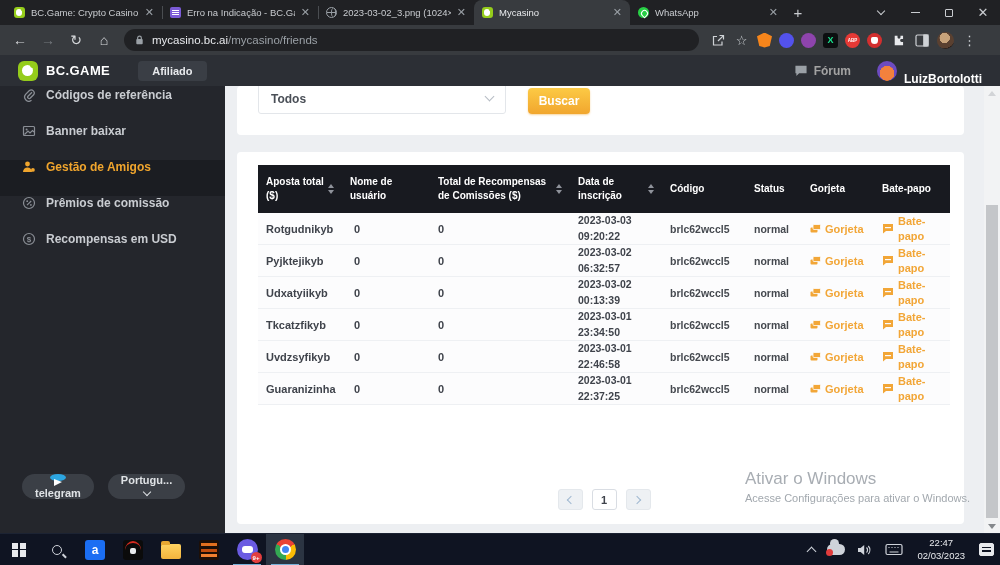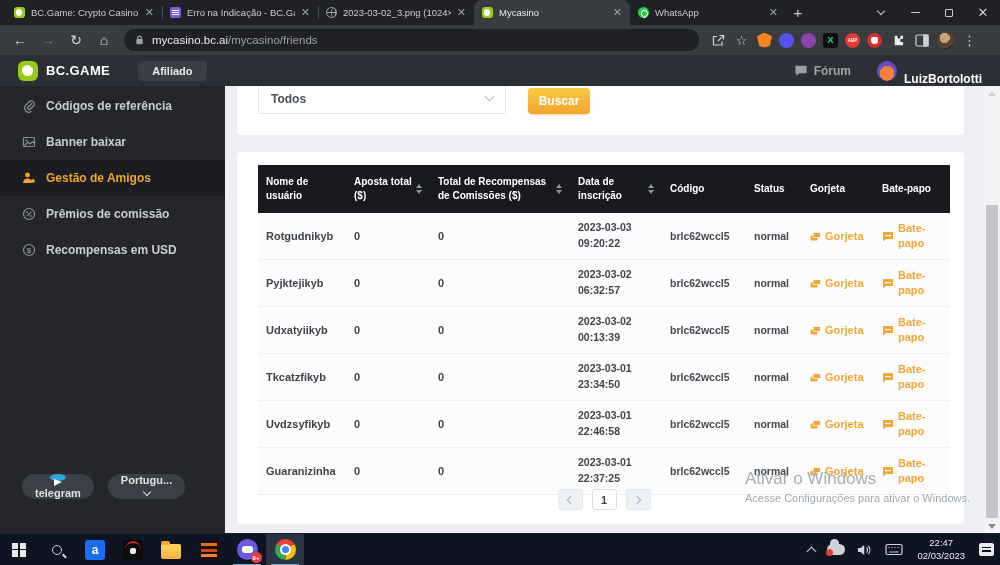--- a/index.html
+++ b/index.html
@@ -74,21 +74,21 @@
   .forum { display:flex; align-items:center; gap:6px; font-size:12px; font-weight:bold; color:#a3a3a3; }
   .user { display:flex; align-items:center; gap:7px; margin-left:26px; }
   .avatar-app { width:20px; height:20px; border-radius:50%;
     background:radial-gradient(circle at 50% 62%, #f2813d 0 46%, #6d4bc0 47%); }
   .username { font-size:12px; font-weight:bold; color:#fff;margin-top:17px; }
 
   
   .content { position:absolute; top:86px; left:0; width:1000px; height:447px; display:flex; }
 
   .sidebar { width:225px; background:#24262c; position:relative; flex:0 0 auto; padding-top:2px; }
-  .side-item { height:36px; display:flex; align-items:center; gap:10px; padding-left:22px;
+  .side-item { height:36px; display:flex; align-items:flex-start; gap:10px; padding-left:22px;
     color:#c9ccd1; font-size:12px; font-weight:600; }
   .side-item svg { color:#8a8e95; flex:0 0 auto; }
   .side-item.active { background:#1b1d22; color:#f0a52d; }
   .side-item.active svg { color:#f0a52d; }
   .side-bottom { position:absolute; top:388px; left:22px; display:flex; gap:14px; }
   .pill { height:25px; background:#3b3f46; border-radius:13px; display:flex; align-items:center;
     gap:6px; padding:0 13px; color:#dfe2e5; font-size:11px; font-weight:bold;flex-direction:column; }
   .tg-circle { width:16px; height:16px; border-radius:50%; background:#2ca5e0; position:relative; }
   .tg-circle::before { content:""; position:absolute; left:4px; top:5px; width:0; height:0;
     border-left:8px solid #fff; border-top:3px solid transparent; border-bottom:4px solid transparent; }
@@ -109,21 +109,21 @@
   .table { margin:13px 14px 0 21px; width:692px; }
   .thead { display:flex; align-items:center; background:#181a20; height:48px; }
   .th { padding:0 8px; color:#fff; font-size:10px; font-weight:bold; line-height:1.45;
     display:flex; align-items:center; }
   .th .lbl { flex:1; }
   .c1{width:88px}.c2{width:84px}.c3{width:140px}.c4{width:92px}.c5{width:84px}.c6{width:56px}.c7{width:72px}.c8{width:76px}
   .sort { display:flex; flex-direction:column; gap:2px; margin-left:4px; flex:0 0 auto; }
   .sort i { width:0; height:0; border-left:3.5px solid transparent; border-right:3.5px solid transparent; display:block; }
   .sort .up { border-bottom:4px solid #8f939b; }
   .sort .dn { border-top:4px solid #8f939b; }
-  .tr { display:flex; align-items:center; height:47px; background:#fcfcfd; border-bottom:1px solid #eef0f3; }
+  .tr { display:flex; align-items:center; height:32px; background:#fcfcfd; border-bottom:1px solid #eef0f3; }
   .td { padding:0 8px; font-size:11px; color:#3f434b; }
   .td.name, .td.num { font-weight:bold; }
   .td.date { font-size:10.5px; font-weight:bold; line-height:1.5; }
   .td.code, .td.status { font-size:10.5px; font-weight:600; color:#45494f; }
   .td.tip, .td.chat { color:#f2a637; font-weight:800; display:flex; align-items:center; gap:4px; }
   .td.chat .wrap { width:36px; line-height:1.35; }
   .coin-icon, .chat-icon { flex:0 0 auto; }
 
   .pagination { position:absolute; left:21px; top:337px; width:692px; display:flex; justify-content:center; gap:9px; }
   .pg { width:25px; height:21px; border-radius:3px; display:flex; align-items:center; justify-content:center; }
@@ -351,29 +351,29 @@
         <div class="select">
           <span class="select-value">Todos</span>
           <span class="chev-dn"></span>
         </div>
         <div class="buscar">Buscar</div>
       </div>
 
       <div class="card table-card">
         <div class="table">
           <div class="thead">
-            <div class="th c1">
-                <span class="lbl">Nome de usuário</span>
-              </div>
             <div class="th c2">
                 <span class="lbl">Aposta total ($)</span>
                 <span class="sort">
                   <i class="up"></i>
                   <i class="dn"></i>
                 </span>
+              </div>
+            <div class="th c1">
+                <span class="lbl">Nome de usuário</span>
               </div>
             <div class="th c3">
                 <span class="lbl">Total de Recompensas de Comissões ($)</span>
                 <span class="sort">
                   <i class="up"></i>
                   <i class="dn"></i>
                 </span>
               </div>
             <div class="th c4">
                 <span class="lbl">Data de inscrição</span>

